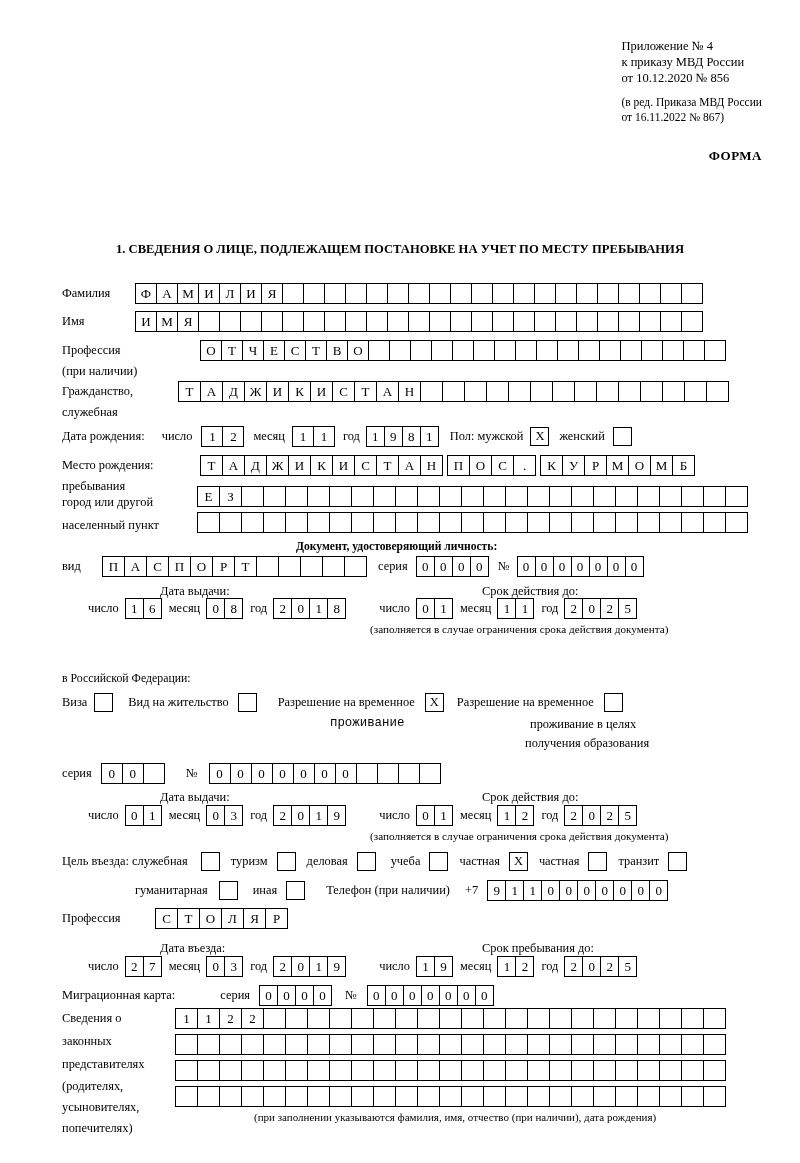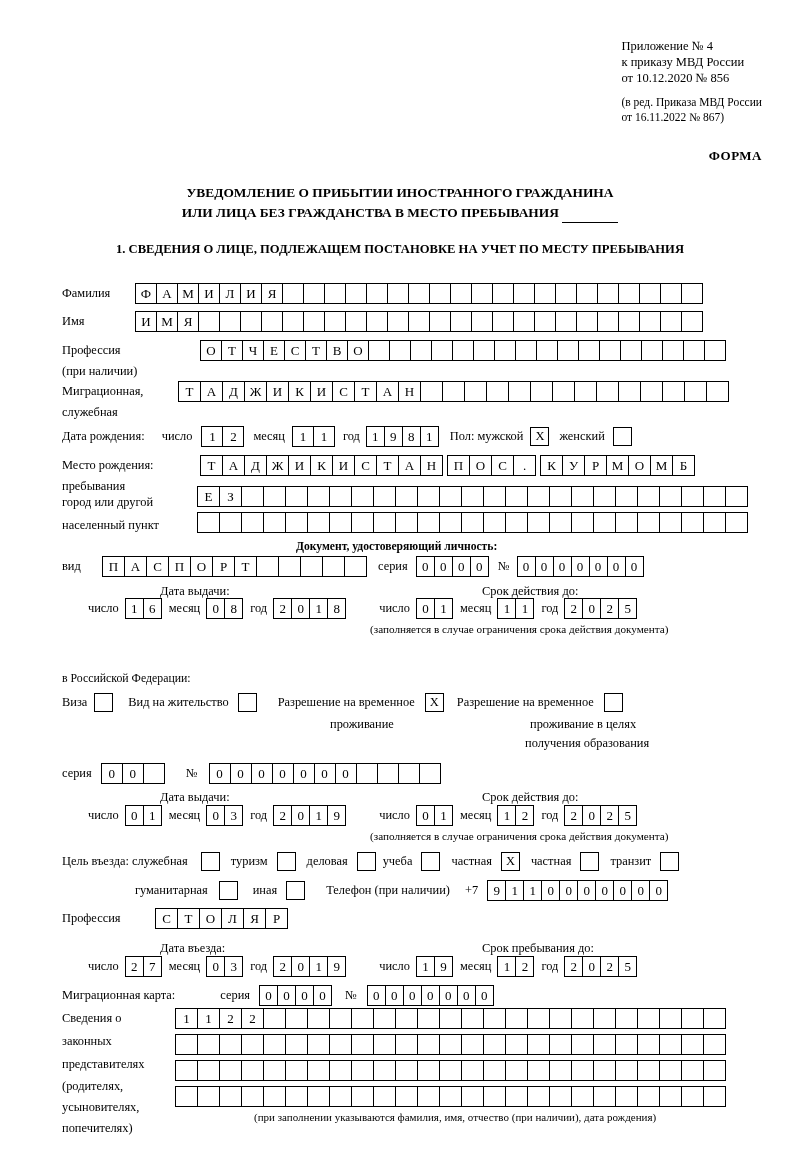--- a/index.html
+++ b/index.html
@@ -51,27 +51,20 @@
 
   <div class="hdr">
     <div>Приложение № 4</div>
     <div>к приказу МВД России</div>
     <div>от 10.12.2020 № 856</div>
     <div class="small">(в ред. Приказа МВД России</div>
     <div class="small" style="margin-top:0">от 16.11.2022 № 867)</div>
   </div>
   <div class="forma">ФОРМА</div>
 
-  <div class="title">
-    <div>УВЕДОМЛЕНИЕ О ПРИБЫТИИ ИНОСТРАННОГО ГРАЖДАНИНА</div>
-    <div>
-      <span>ИЛИ ЛИЦА БЕЗ ГРАЖДАНСТВА В МЕСТО ПРЕБЫВАНИЯ</span>
-      <span class="ul"></span>
-    </div>
-  </div>
   <div class="sect1">1. СВЕДЕНИЯ О ЛИЦЕ, ПОДЛЕЖАЩЕМ ПОСТАНОВКЕ НА УЧЕТ ПО МЕСТУ ПРЕБЫВАНИЯ</div>
 
   <div class="row" style="left:62px;top:283px;">
     <span class="lbl" style="width:70px;display:inline-block">Фамилия</span>
     <span class="cells" id="surname-cells">
         <span class="cell" style="width: 22px;">Ф</span>
         <span class="cell" style="width: 22px;">А</span>
         <span class="cell" style="width: 22px;">М</span>
         <span class="cell" style="width: 22px;">И</span>
         <span class="cell" style="width: 22px;">Л</span>
@@ -161,21 +154,21 @@
         <span class="cell" style="width: 22px;"></span>
         <span class="cell" style="width: 22px;"></span>
         <span class="cell" style="width: 22px;"></span>
       </span>
   </div>
   <div class="row" style="left:62px;top:363px;">
     <span class="lbl">(при наличии)</span>
   </div>
 
   <div class="row" style="left:62px;top:381px;">
-    <span class="lbl" style="width:113px;display:inline-block">Миграционная,</span>
+    <span class="lbl" style="width:113px;display:inline-block">Гражданство,</span>
     <span class="cells" id="citizenship-cells">
         <span class="cell" style="width: 23px;">Т</span>
         <span class="cell" style="width: 23px;">А</span>
         <span class="cell" style="width: 23px;">Д</span>
         <span class="cell" style="width: 23px;">Ж</span>
         <span class="cell" style="width: 23px;">И</span>
         <span class="cell" style="width: 23px;">К</span>
         <span class="cell" style="width: 23px;">И</span>
         <span class="cell" style="width: 23px;">С</span>
         <span class="cell" style="width: 23px;">Т</span>
@@ -419,21 +412,21 @@
   <div class="row" style="left:62px;top:693px;">
     <span class="lbl">Виза</span>
     <span class="box" style="margin-left:4px" id="visa-box"></span>
     <span class="lbl" style="margin-left:12px">Вид на жительство</span>
     <span class="box" style="margin-left:6px" id="residence-box"></span>
     <span class="lbl" style="margin-left:18px">Разрешение на временное</span>
     <span class="box" style="margin-left:7px" id="temp-box">X</span>
     <span class="lbl" style="margin-left:10px">Разрешение на временное</span>
     <span class="box" style="margin-left:7px" id="edu-box"></span>
   </div>
-  <div class="row" style="left:330px;top:716px;">
+  <div class="row" style="left:330px;top:716px;font-family:Liberation Mono, monospace;">
     <span class="lbl">проживание</span>
   </div>
   <div class="row" style="left:530px;top:716px;">
     <span class="lbl">проживание в целях</span>
   </div>
   <div class="row" style="left:525px;top:735px;">
     <span class="lbl">получения образования</span>
   </div>
 
   <div class="row" style="left:62px;top:763px;">
@@ -505,21 +498,21 @@
     <span class="note">(заполняется в случае ограничения срока действия документа)</span>
   </div>
 
   <div class="row" style="left:62px;top:852px;">
     <span class="lbl">Цель въезда: служебная</span>
     <span class="box" style="margin-left:10px" id="purpose-official"></span>
     <span class="lbl" style="margin-left:8px">туризм</span>
     <span class="box" style="margin-left:6px" id="purpose-tourism"></span>
     <span class="lbl" style="margin-left:8px">деловая</span>
     <span class="box" style="margin-left:6px" id="purpose-business"></span>
-    <span class="lbl" style="margin-left:4px">учеба</span>
+    <span class="lbl" style="margin-left:12px">учеба</span>
     <span class="box" style="margin-left:6px" id="purpose-study"></span>
     <span class="lbl" style="margin-left:8px">частная</span>
     <span class="box" style="margin-left:6px" id="purpose-work">X</span>
     <span class="lbl" style="margin-left:8px">частная</span>
     <span class="box" style="margin-left:6px" id="purpose-private"></span>
     <span class="lbl" style="margin-left:8px">транзит</span>
     <span class="box" style="margin-left:6px" id="purpose-transit"></span>
   </div>
 
   <div class="row" style="left:135px;top:880px;">

